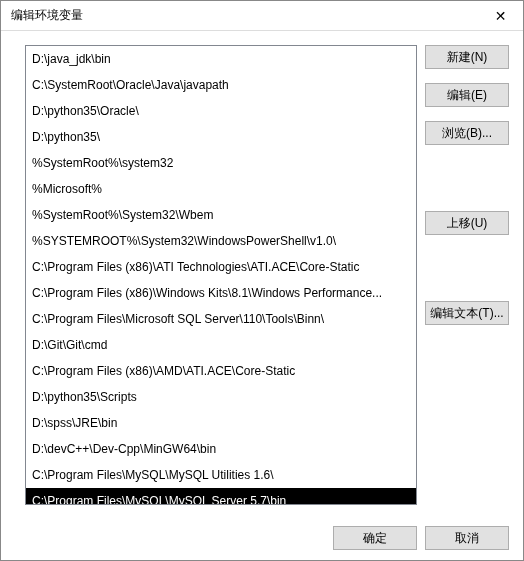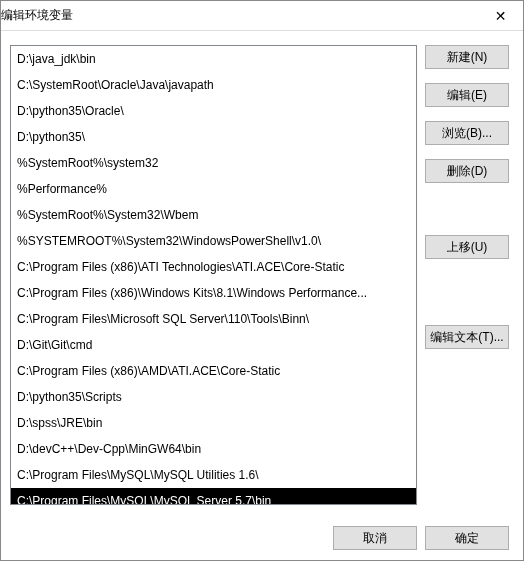--- a/index.html
+++ b/index.html
@@ -17,37 +17,37 @@
       height: 561px;
       display: flex;
       flex-direction: column;
       border: 1px solid #888;
     }
     .titlebar {
       display: flex;
       align-items: center;
       justify-content: space-between;
       height: 30px;
-      padding: 0 0 0 0;
+      padding: 0 0 0 10px;
       background: #fff;
       border-bottom: 1px solid #ddd;
     }
     .title-text { font-size: 12px; }
     .close-btn {
       width: 45px;
       height: 30px;
       display: flex;
       align-items: center;
       justify-content: center;
       font-size: 14px;
       font-family: Arial, sans-serif;
     }
     .content {
       flex: 1;
-      padding: 14px 14px 10px 9px;
+      padding: 14px 14px 10px 24px;
       display: flex;
       gap: 8px;
     }
     .listbox {
       flex: 1;
       border: 1px solid #828790;
       background: #fff;
       overflow-y: auto;
       height: 460px;
     }
@@ -101,21 +101,21 @@
     </div>
   </div>
 
   <div class="content">
     <div class="listbox" id="listbox">
         <div class="list-item">D:\java_jdk\bin</div>
         <div class="list-item">C:\SystemRoot\Oracle\Java\javapath</div>
         <div class="list-item">D:\python35\Oracle\</div>
         <div class="list-item">D:\python35\</div>
         <div class="list-item">%SystemRoot%\system32</div>
-        <div class="list-item">%Performance%</div>
+        <div class="list-item">%Microsoft%</div>
         <div class="list-item">%SystemRoot%\System32\Wbem</div>
         <div class="list-item">%SYSTEMROOT%\System32\WindowsPowerShell\v1.0\</div>
         <div class="list-item">C:\Program Files (x86)\ATI Technologies\ATI.ACE\Core-Static</div>
         <div class="list-item">C:\Program Files (x86)\Windows Kits\8.1\Windows Performance...</div>
         <div class="list-item">C:\Program Files\Microsoft SQL Server\110\Tools\Binn\</div>
         <div class="list-item">D:\Git\Git\cmd</div>
         <div class="list-item">C:\Program Files (x86)\AMD\ATI.ACE\Core-Static</div>
         <div class="list-item">D:\python35\Scripts</div>
         <div class="list-item">D:\spss\JRE\bin</div>
         <div class="list-item">D:\devC++\Dev-Cpp\MinGW64\bin</div>
@@ -123,26 +123,25 @@
         <div class="list-item selected">C:\Program Files\MySQL\MySQL Server 5.7\bin</div>
       </div>
 
     <div class="side-buttons">
       <button class="btn">新建(N)</button>
       <div class="spacer-sm"></div>
       <button class="btn">编辑(E)</button>
       <div class="spacer-sm"></div>
       <button class="btn">浏览(B)...</button>
       <div class="spacer-sm"></div>
-      <button class="btn">删除(D)</button>
       <div class="spacer-lg"></div>
       <button class="btn">上移(U)</button>
       <div class="spacer-sm"></div>
       <div class="spacer-lg"></div>
       <button class="btn">编辑文本(T)...</button>
     </div>
   </div>
 
   <div class="footer">
+    <button class="btn">确定</button>
     <button class="btn">取消</button>
-    <button class="btn">确定</button>
   </div>
 </div>
 
 </body></html>

